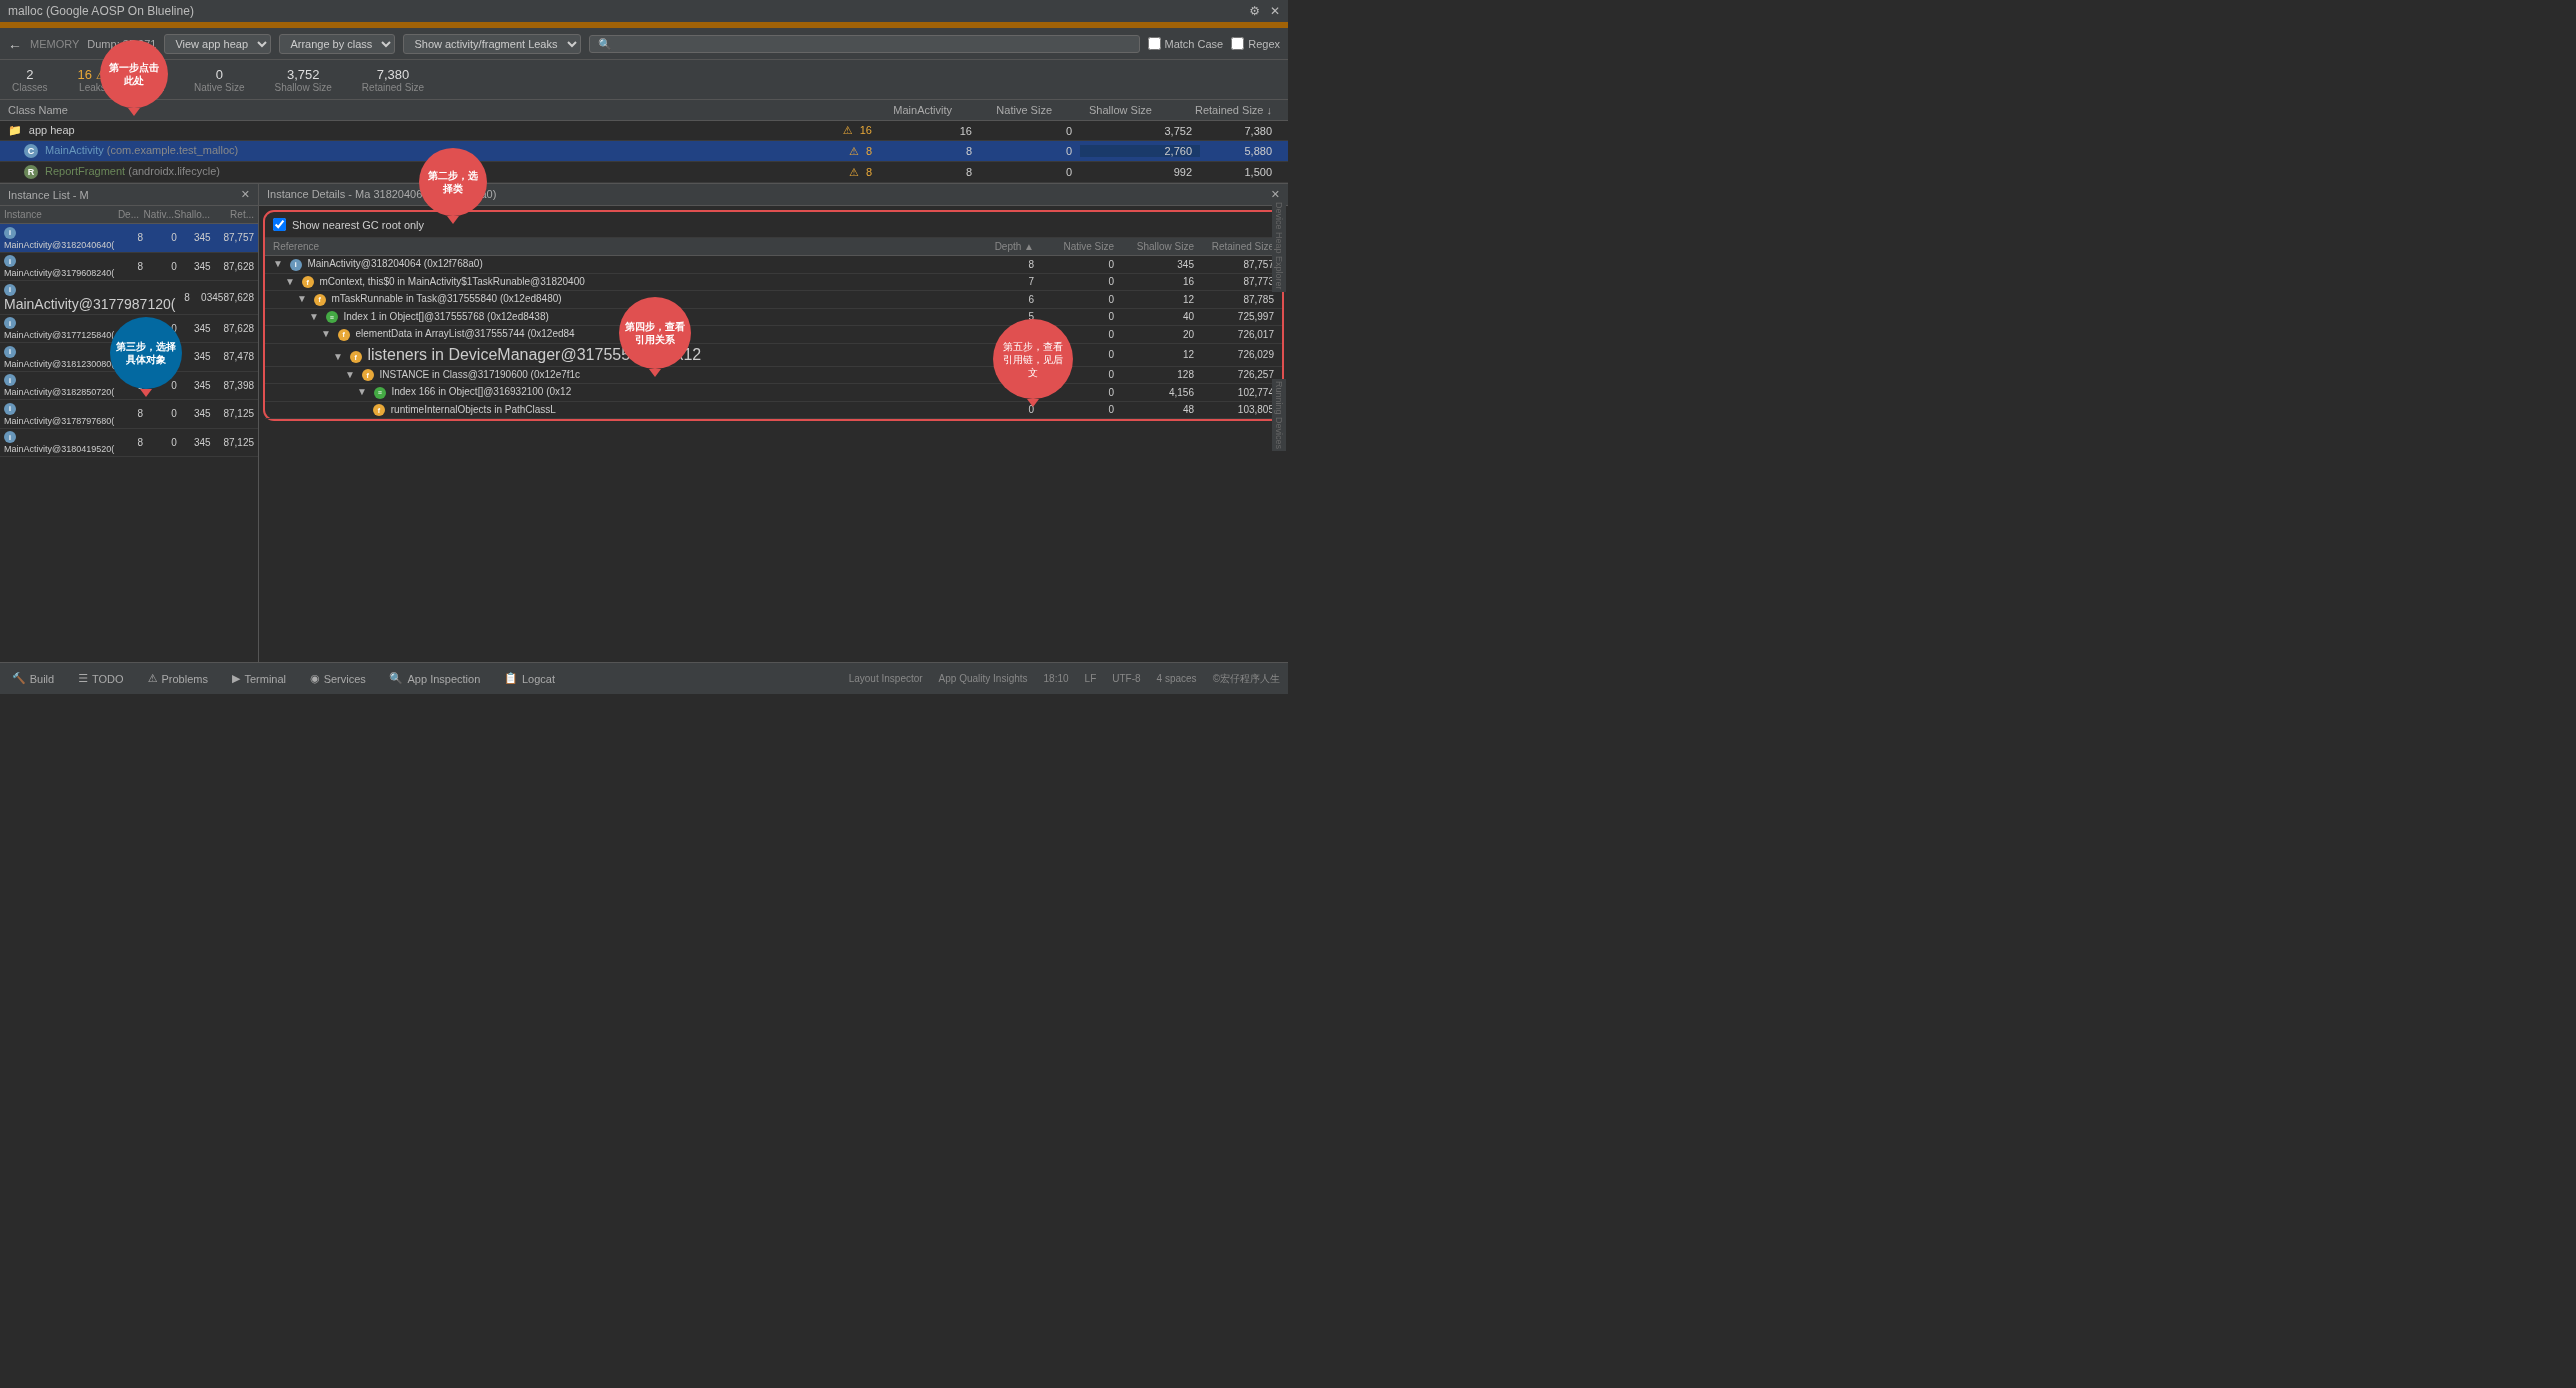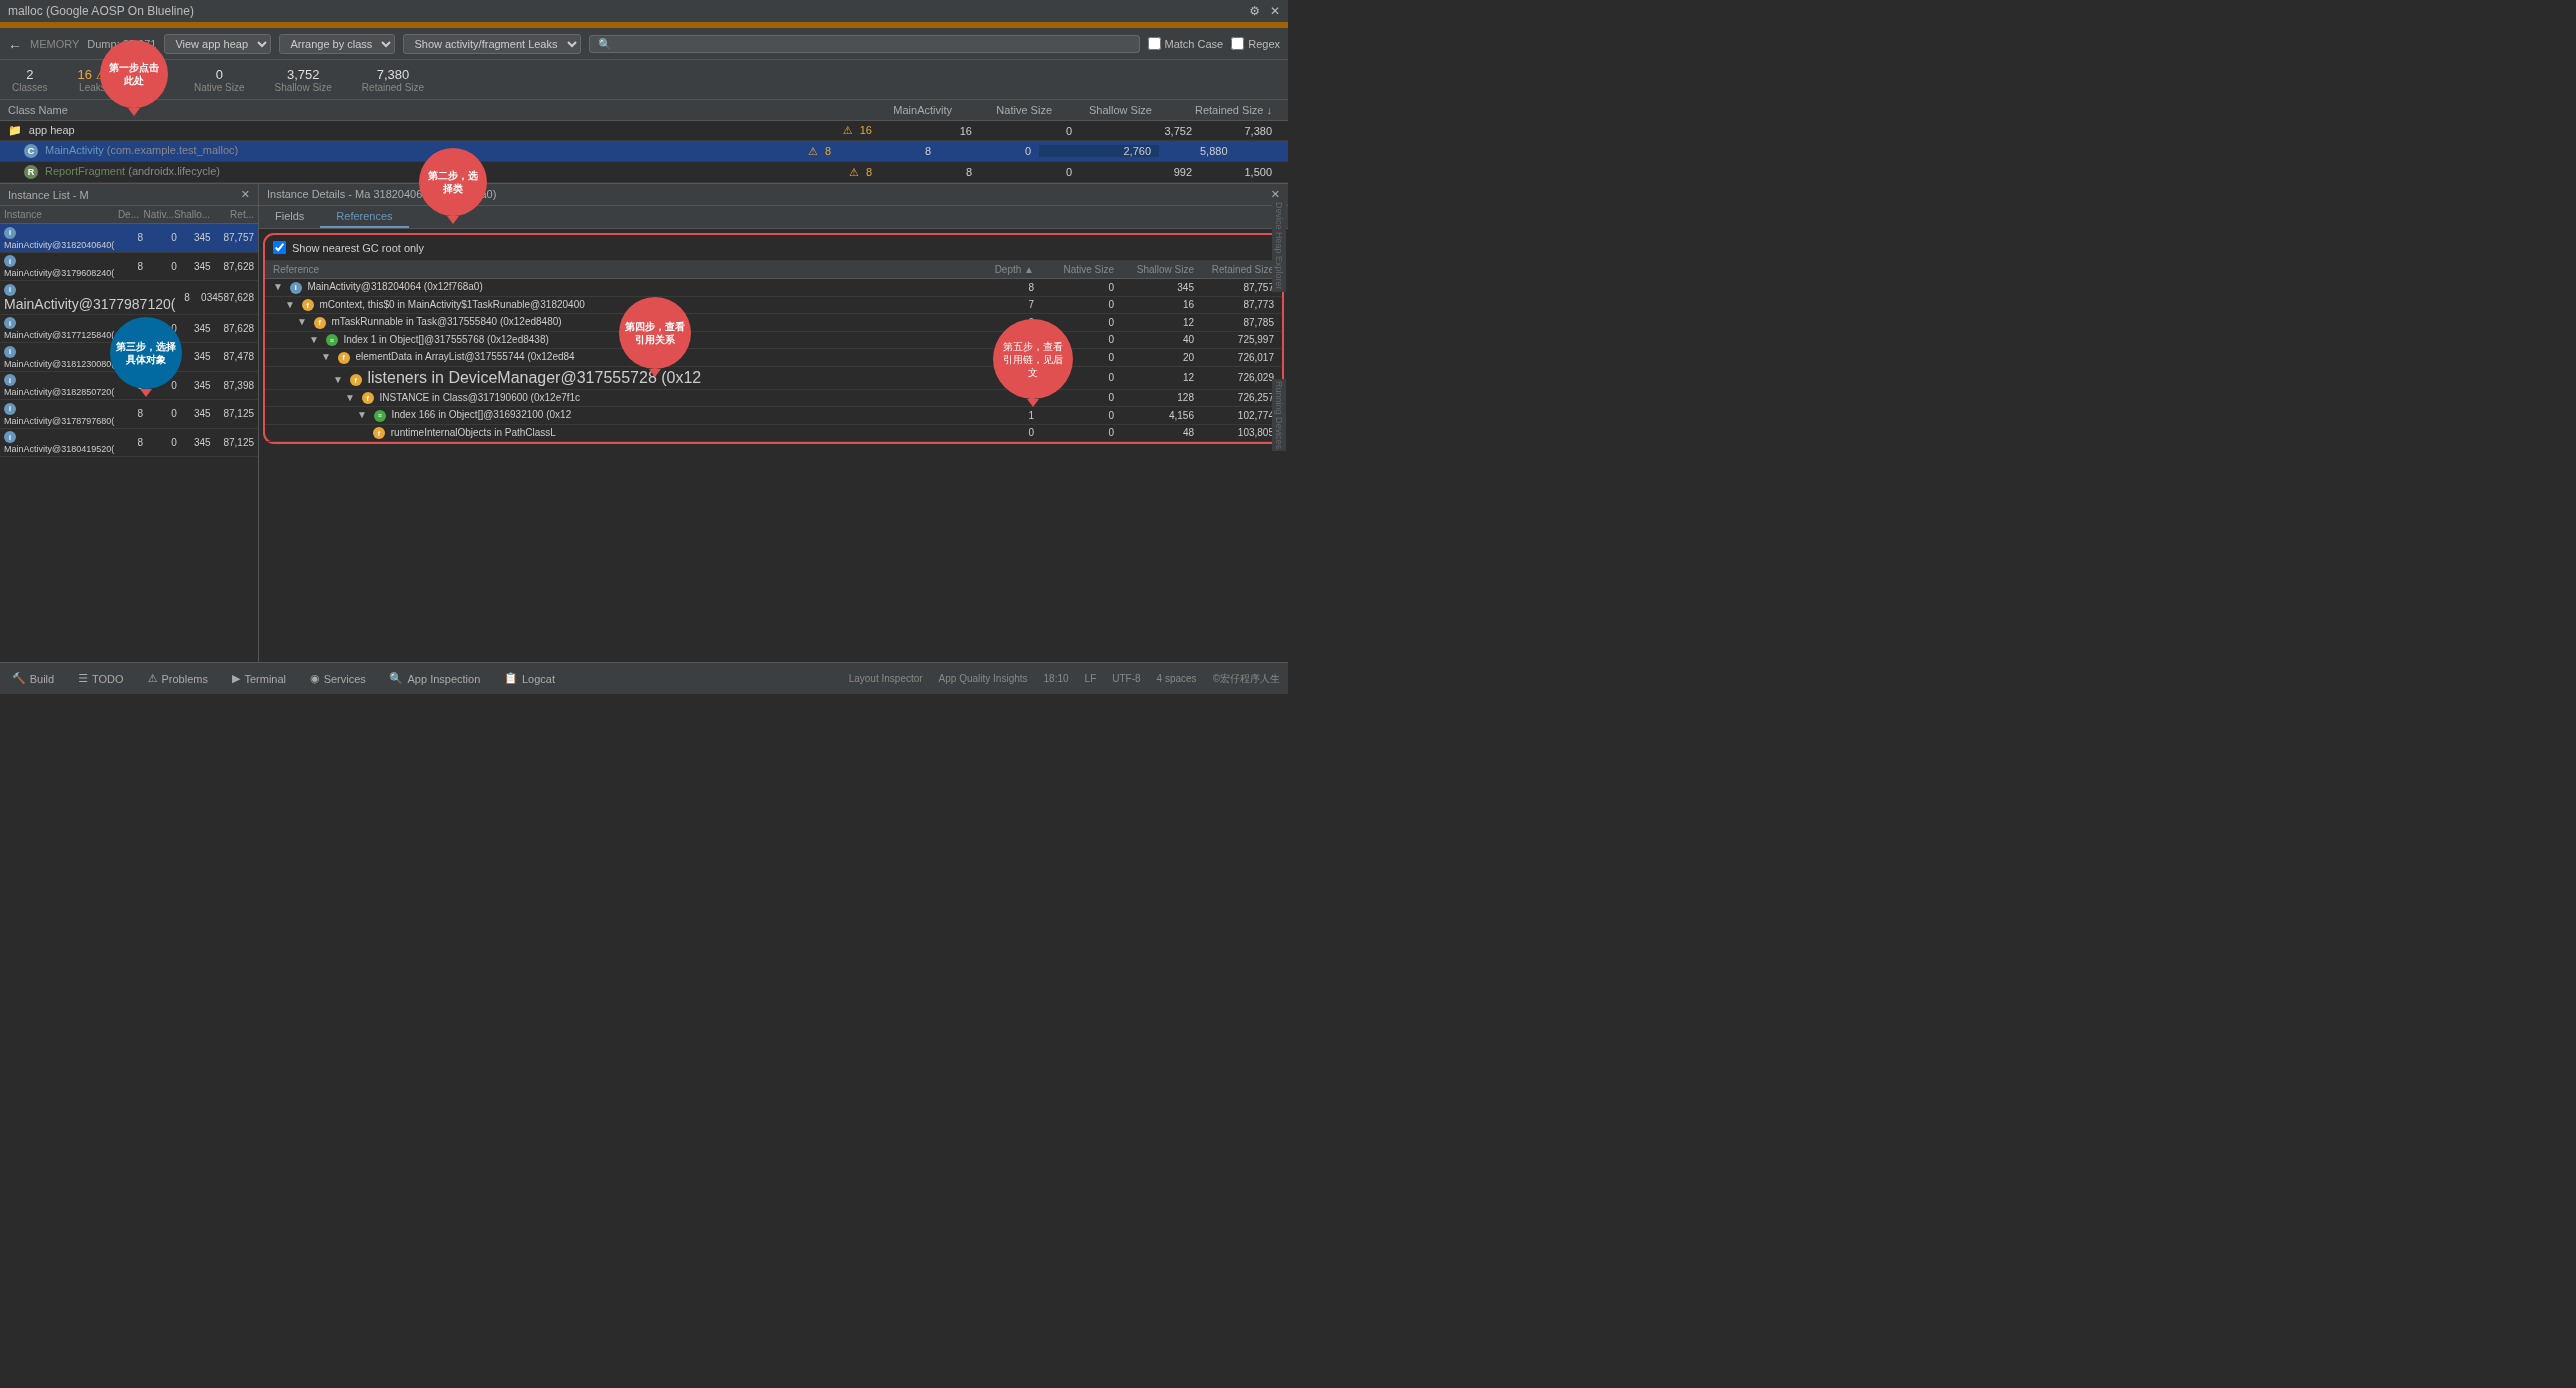--- a/index.html
+++ b/index.html
@@ -395,21 +395,21 @@
         <span class="blue-text">MainActivity</span>
         <span style="color:#888;"> (com.example.test_malloc)</span>
       </div>
       <div class="col-alloc">
         <span class="warn-icon">⚠</span>
         <span class="orange-num">8</span>
       </div>
       <div class="col-native" style="text-align:right;padding-right:8px;">8</div>
       <div class="col-shallow" style="text-align:right;padding-right:8px;">0</div>
       <div class="col-retained" style="text-align:right;padding-right:8px;background:#1a3a6a;">2,760</div>
-      <div style="width:80px;text-align:left;padding-right:8px;margin-left:41px;">5,880</div>
+      <div style="width:80px;text-align:right;padding-right:8px;">5,880</div>
     </div>
 
     <div class="table-row">
       <div class="col-classname" style="padding-left:16px;">
         <span class="class-icon icon-r">R</span>
         <span class="green-text">ReportFragment</span>
         <span style="color:#888;"> (androidx.lifecycle)</span>
       </div>
       <div class="col-alloc">
         <span class="warn-icon">⚠</span>
@@ -496,24 +496,20 @@
       </div>
     </div>
 
     <div class="details-panel">
       <div class="details-header">
         <span>
           <span>Instance Details - Ma</span>
           <span style="color:#aaa;">318204064 (0x12f768a0)</span>
         </span>
         <span class="panel-close">✕</span>
-      </div>
-      <div class="details-tabs">
-        <div class="tab">Fields</div>
-        <div class="tab active">References</div>
       </div>
       <div class="details-content">
         <div class="references-box">
           <div class="checkbox-row">
             <input type="checkbox" checked="" style="">
             <span>Show nearest GC root only</span>
           </div>
           <div class="ref-table-header">
             <div class="col-ref">Reference</div>
             <div class="col-rd" style="cursor:pointer;">Depth ▲</div>

